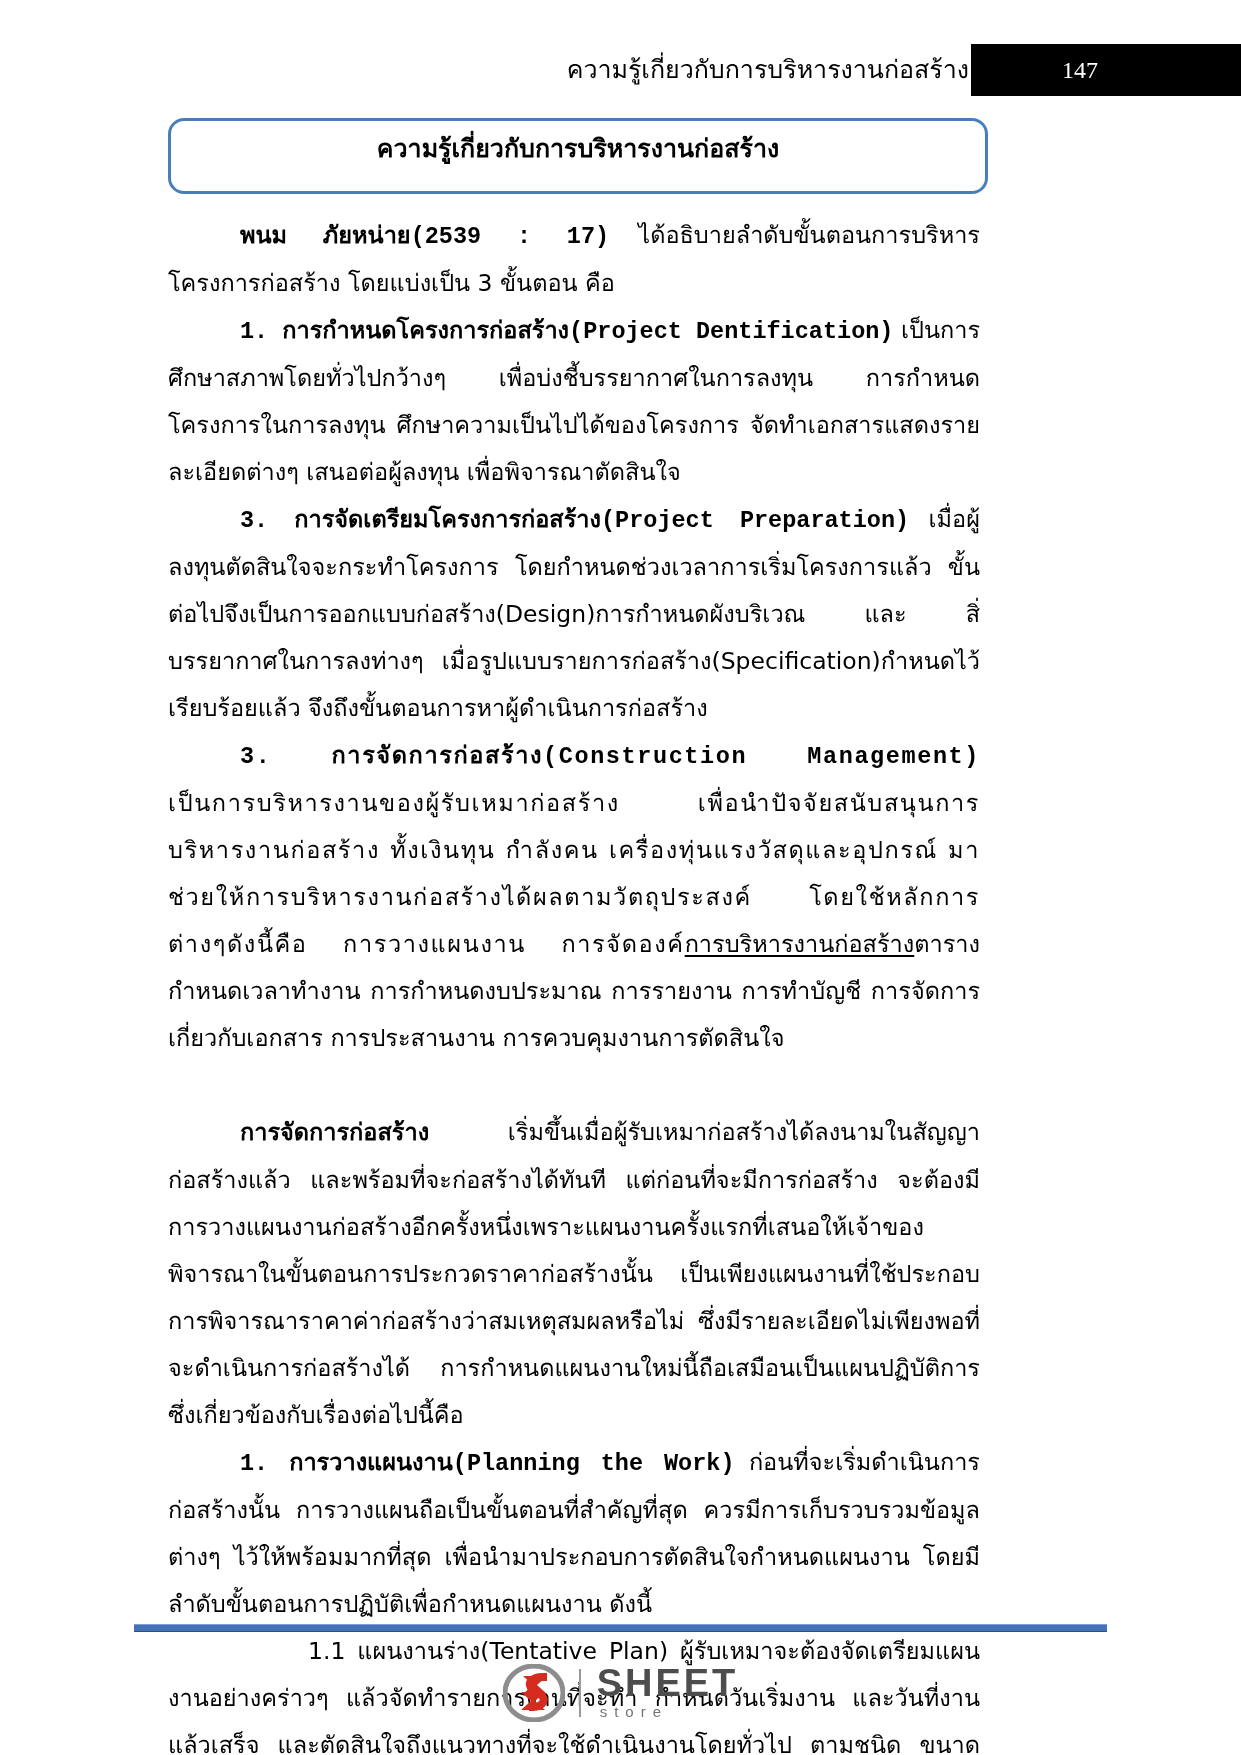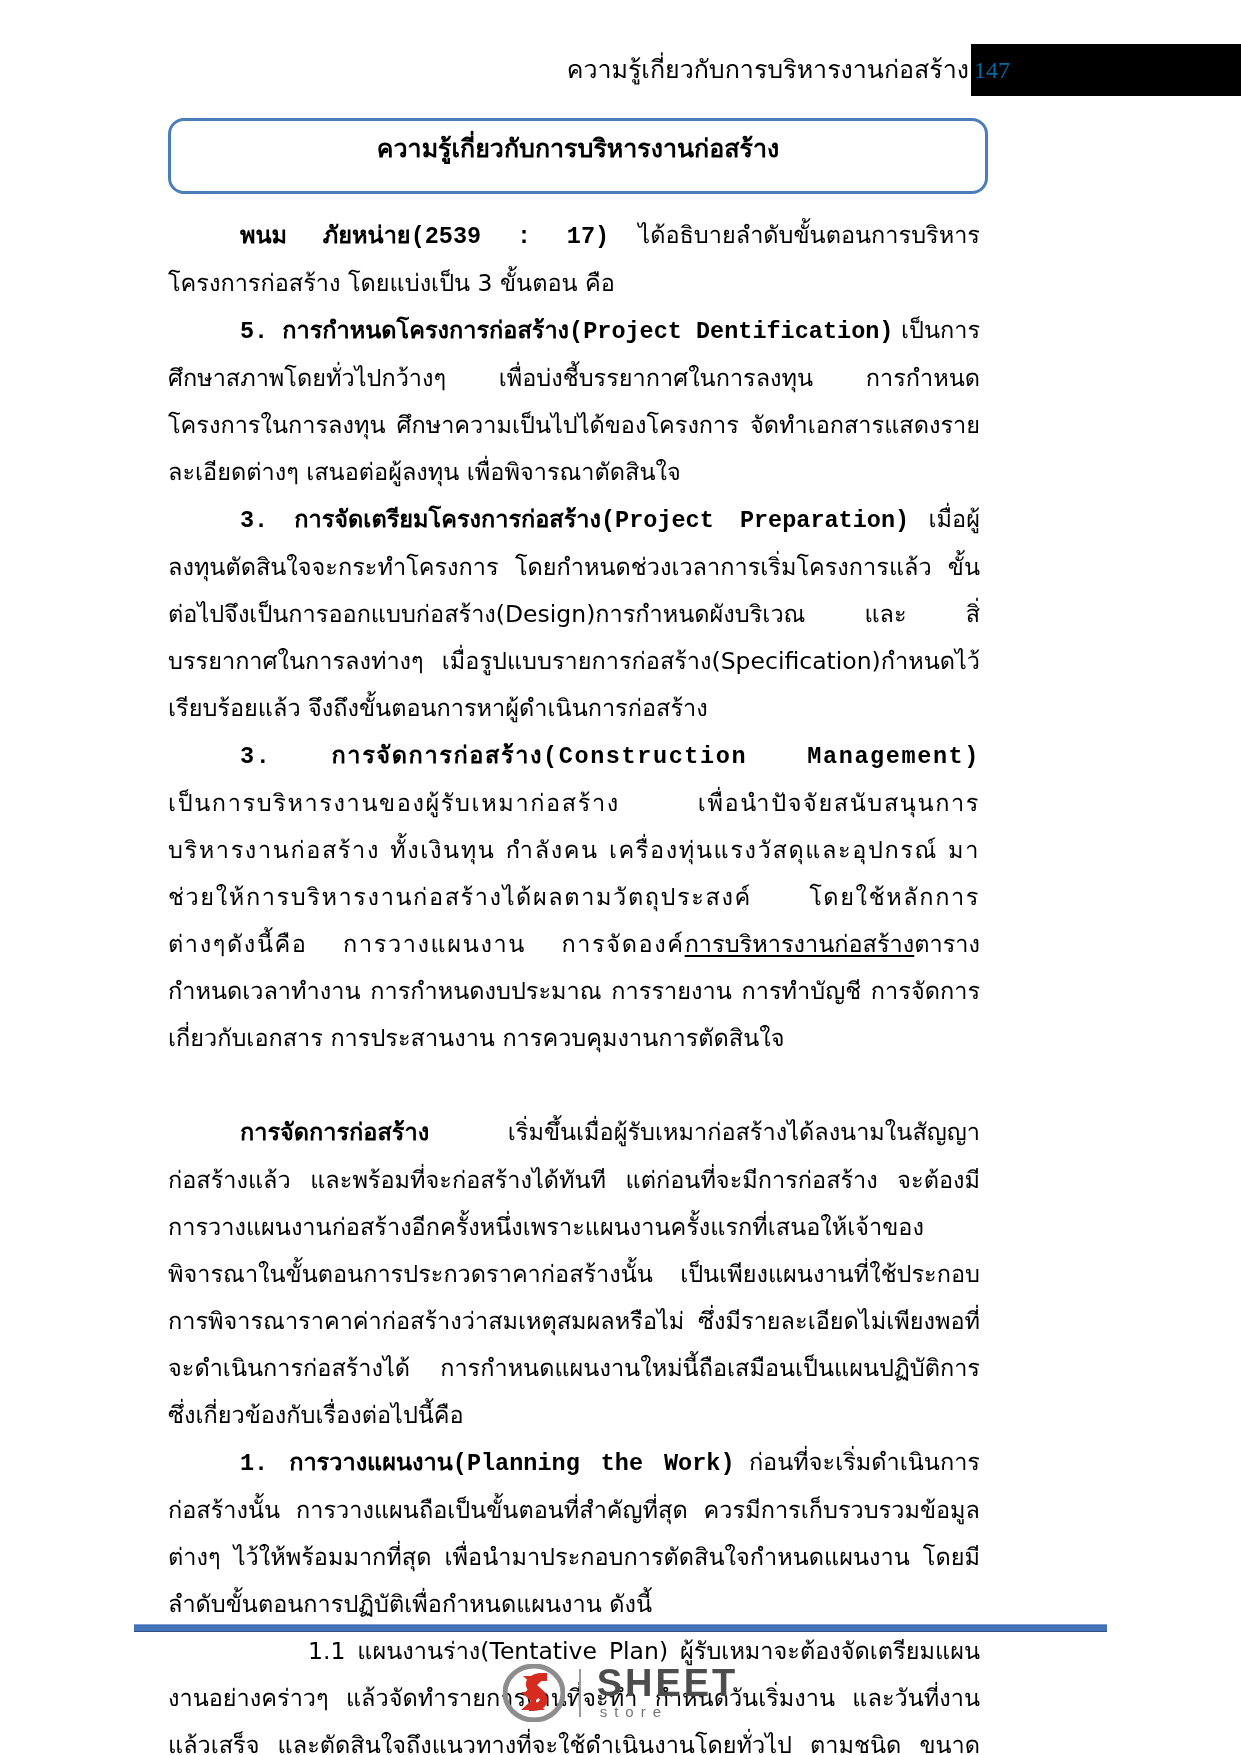--- a/index.html
+++ b/index.html
@@ -36,27 +36,27 @@
   .page-number-box {
     position: absolute;
     left: 971px;
     top: 0px;
     width: 270px;
     height: 52px;
     background: #000000;
   }
   .page-number {
     position: absolute;
-    left: 3px;
+    left: 9px;
     top: 0;
     width: 200px;
     height: 52px;
     line-height: 52px;
-    text-align: left;
-    color: #0369a1;
+    text-align: center;
+    color: #ffffff;
     font-size: 24px;
     font-family: "Liberation Serif", "DejaVu Serif", serif;
   }
 
   
   .title-box {
     position: absolute;
     left: 168px;
     top: 118px;
     width: 820px;
@@ -182,21 +182,21 @@
   <div class="title-box-text">ความรู้เกี่ยวกับการบริหารงานก่อสร้าง</div>
 </div>
 
 <div class="doc-body">
 
   <p class="para indent">
     <span class="lead">พนม ภัยหน่าย(2539 : 17)</span><span> ได้อธิบายลำดับขั้นตอนการบริหารโครงการก่อสร้าง โดยแบ่งเป็น 3 ขั้นตอน คือ</span>
   </p>
 
   <p class="para indent">
-    <span class="lead">5. การกำหนดโครงการก่อสร้าง(Project Dentification)</span><span> เป็นการศึกษาสภาพโดยทั่วไปกว้างๆ เพื่อบ่งชี้บรรยากาศในการลงทุน การกำหนดโครงการในการลงทุน ศึกษาความเป็นไปได้ของโครงการ จัดทำเอกสารแสดงรายละเอียดต่างๆ เสนอต่อผู้ลงทุน เพื่อพิจารณาตัดสินใจ</span>
+    <span class="lead">1. การกำหนดโครงการก่อสร้าง(Project Dentification)</span><span> เป็นการศึกษาสภาพโดยทั่วไปกว้างๆ เพื่อบ่งชี้บรรยากาศในการลงทุน การกำหนดโครงการในการลงทุน ศึกษาความเป็นไปได้ของโครงการ จัดทำเอกสารแสดงรายละเอียดต่างๆ เสนอต่อผู้ลงทุน เพื่อพิจารณาตัดสินใจ</span>
   </p>
 
   <p class="para indent">
     <span class="lead">3. การจัดเตรียมโครงการก่อสร้าง(Project Preparation)</span><span> เมื่อผู้ลงทุนตัดสินใจจะกระทำโครงการ โดยกำหนดช่วงเวลาการเริ่มโครงการแล้ว ขั้นต่อไปจึงเป็นการออกแบบก่อสร้าง(Design)การกำหนดผังบริเวณ และ สิ่บรรยากาศในการลงท่างๆ เมื่อรูปแบบรายการก่อสร้าง(Specification)กำหนดไว้เรียบร้อยแล้ว จึงถึงขั้นตอนการหาผู้ดำเนินการก่อสร้าง</span>
   </p>
 
   <p class="para indent">
     <span class="lead spaced">3. การจัดการก่อสร้าง(Construction Management)</span><span class="spaced"> เป็นการบริหารงานของผู้รับเหมาก่อสร้าง เพื่อนำปัจจัยสนับสนุนการบริหารงานก่อสร้าง ทั้งเงินทุน กำลังคน เครื่องทุ่นแรงวัสดุและอุปกรณ์ มาช่วยให้การบริหารงานก่อสร้างได้ผลตามวัตถุประสงค์ โดยใช้หลักการต่างๆดังนี้คือ การวางแผนงาน การจัดองค์</span><span class="uline">การบริหารงานก่อสร้าง</span><span>ตารางกำหนดเวลาทำงาน การกำหนดงบประมาณ การรายงาน การทำบัญชี การจัดการเกี่ยวกับเอกสาร การประสานงาน การควบคุมงานการตัดสินใจ</span>
   </p>
 

